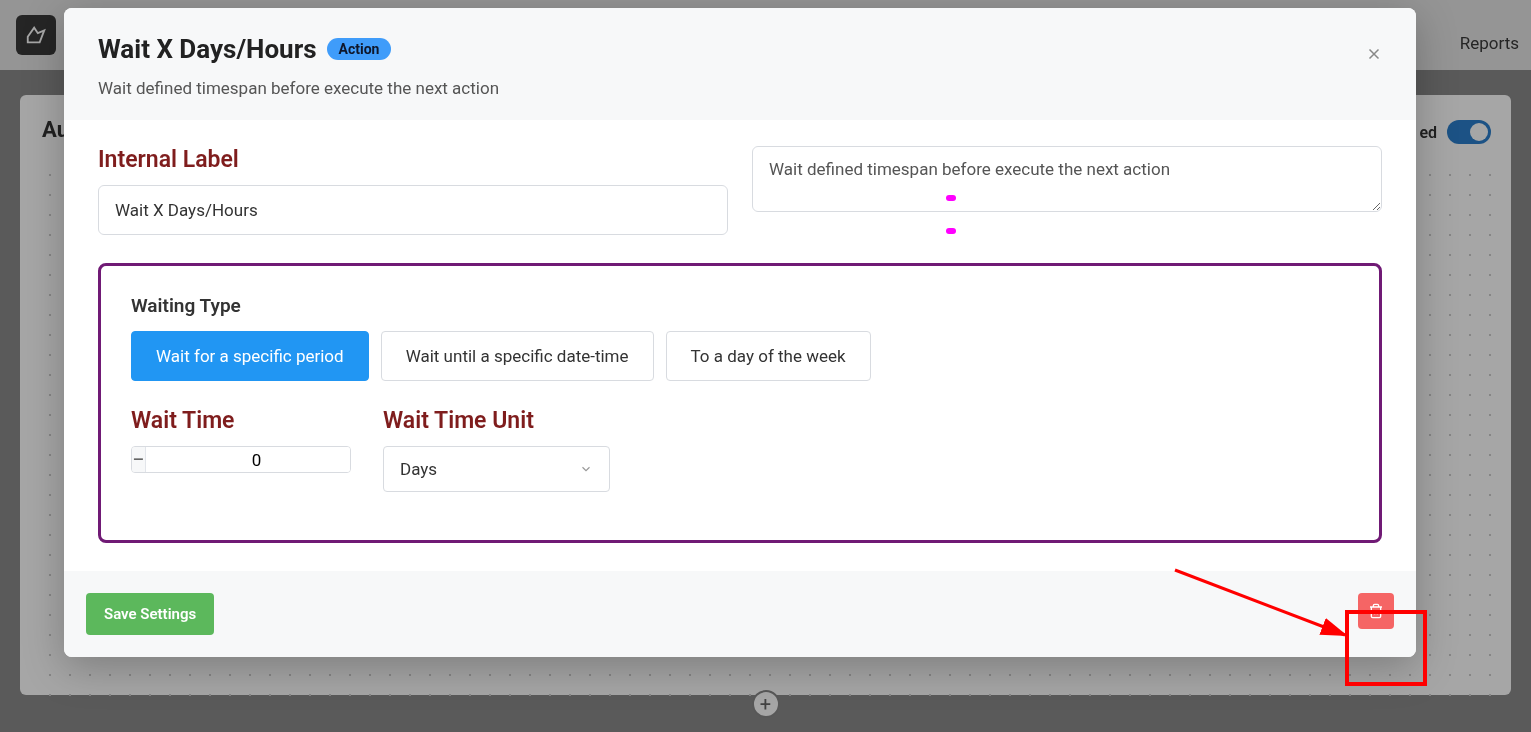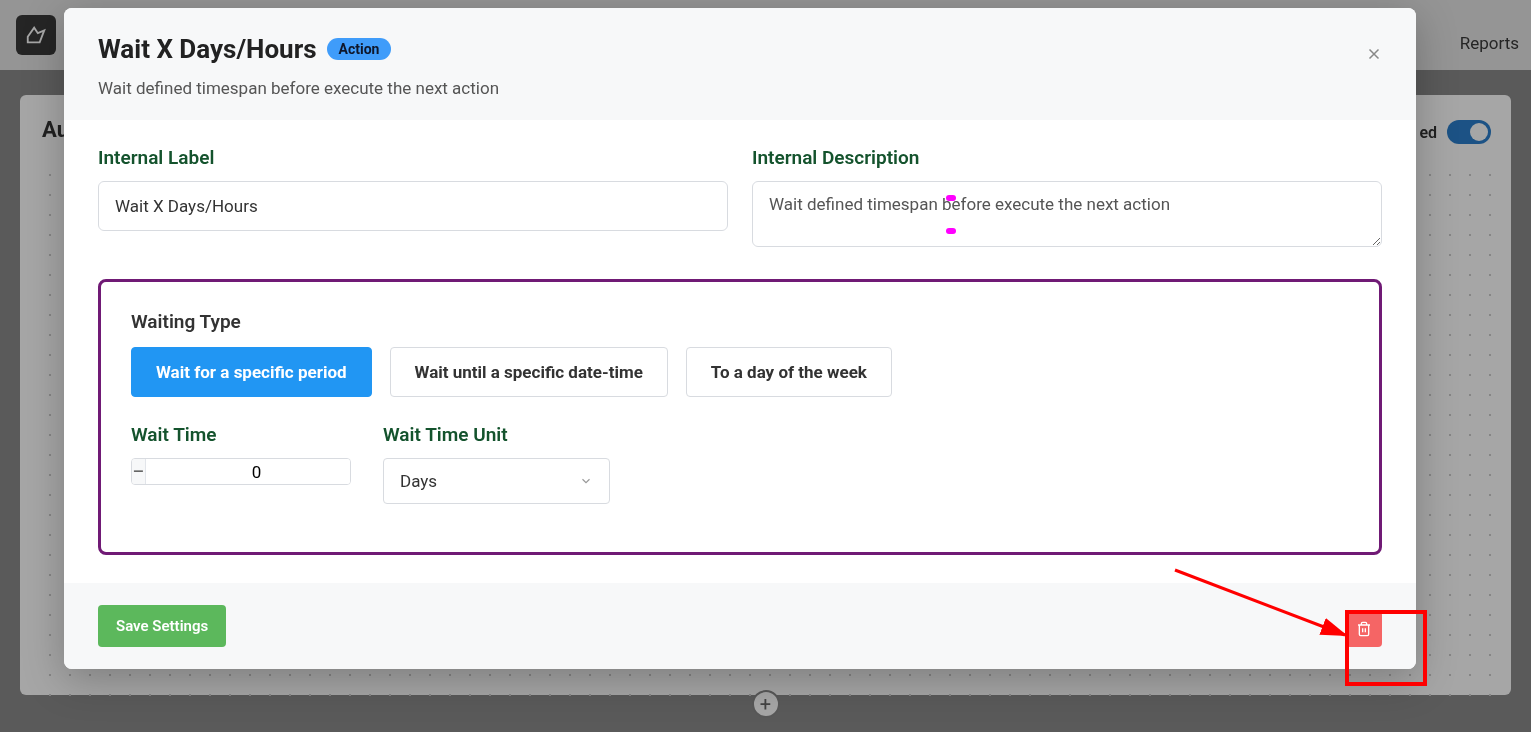--- a/index.html
+++ b/index.html
@@ -23,40 +23,40 @@
 .modal-head{background:#f7f8f9;padding:26px 34px 22px}
 .title-row{display:flex;align-items:center;gap:10px}
 .modal-title{font-size:26px;font-weight:700;color:#222}
 .badge{background:#3f9cfa;color:#0f172a;font-size:14px;font-weight:700;padding:3px 12px;border-radius:14px}
 .modal-sub{margin-top:14px;font-size:17px;color:#555}
 .close-x{position:absolute;top:32px;right:28px;width:28px;height:28px;display:flex;align-items:center;justify-content:center;cursor:pointer;color:#888}
 .close-x svg{width:18px;height:18px}
 .modal-body{padding:26px 34px 0}
 .row2{display:flex;gap:24px}
 .field{flex:1}
-.field-label{font-size:19px;font-weight:600;color:#14532d;margin-bottom:12px}
+.field-label{font-size:23px;font-weight:600;color:#7f1d1d;margin-bottom:12px}
 .text-input{width:100%;border:1px solid #d8dbe0;border-radius:6px;padding:14px 16px;font-size:17px;color:#333;outline:none}
 .textarea{width:100%;border:1px solid #d8dbe0;border-radius:6px;padding:12px 16px;font-size:17px;color:#555;min-height:66px;resize:both;outline:none}
 .marker{position:absolute;background:#f0f;border-radius:3px}
 .marker.a{width:10px;height:6px;left:946px;top:195px}
 .marker.b{width:10px;height:6px;left:946px;top:228px}
 .panel{margin-top:28px;border:3px solid #701a75;border-radius:8px;padding:28px 30px 48px}
 .panel-label{font-size:19px;font-weight:600;color:#333;margin-bottom:14px}
 .seg{display:flex;gap:0}
-.seg button{border:1px solid #d8dbe0;background:#fff;color:#333;font-size:17px;font-weight:700;padding:14px 24px;cursor:pointer;border-radius:4px;margin-right:18px}
+.seg button{border:1px solid #d8dbe0;background:#fff;color:#333;font-size:17px;font-weight:400;padding:14px 24px;cursor:pointer;border-radius:4px;margin-right:12px}
 .seg button.active{background:#2196f3;color:#fff;border-color:#2196f3}
 .row3{display:flex;gap:32px;margin-top:26px}
 .col{}
 .stepper{display:flex;border:1px solid #d8dbe0;border-radius:4px;overflow:hidden;width:220px}
 .stepper button{width:48px;background:#f7f8f9;border:none;font-size:22px;color:#666;cursor:pointer}
 .stepper input{flex:1;border:none;text-align:center;font-size:17px;outline:none;border-left:1px solid #e2e5ea;border-right:1px solid #e2e5ea}
 .select{position:relative;width:227px}
 .select-box{border:1px solid #d8dbe0;border-radius:4px;padding:12px 16px;font-size:17px;color:#333;display:flex;align-items:center;justify-content:space-between;cursor:pointer}
 .select-box svg{width:14px;height:14px;color:#999}
-.modal-foot{background:#f7f8f9;margin-top:28px;padding:22px 34px;display:flex;align-items:flex-end;justify-content:space-between}
+.modal-foot{background:#f7f8f9;margin-top:28px;padding:22px 22px;display:flex;align-items:flex-start;justify-content:space-between}
 .btn-save{background:#5cb85c;color:#fff;border:none;border-radius:4px;padding:12px 18px;font-size:15px;font-weight:600;cursor:pointer}
 .btn-del{background:#f56565;border:none;border-radius:4px;width:36px;height:36px;display:flex;align-items:center;justify-content:center;cursor:pointer}
 .btn-del svg{width:16px;height:16px;color:#fff}
 .annot-box{position:absolute;border:4px solid #f00;left:1345px;top:610px;width:82px;height:76px;pointer-events:none}
 .annot-arrow{position:absolute;left:1170px;top:565px;pointer-events:none}
 </style>
 </head>
 <body>
 
 <div class="bg-layer">
@@ -96,21 +96,20 @@
     </div>
   </div>
 
   <div class="modal-body">
     <div class="row2">
       <div class="field">
         <div class="field-label">Internal Label</div>
         <input class="text-input" value="Wait X Days/Hours" style="">
       </div>
       <div class="field">
-        <div class="field-label">Internal Description</div>
         <textarea class="textarea" id="desc-ta" style="">Wait defined timespan before execute the next action</textarea>
       </div>
     </div>
 
     <div class="panel">
       <div class="panel-label">Waiting Type</div>
       <div class="seg">
         <button class="active">Wait for a specific period</button>
         <button>Wait until a specific date-time</button>
         <button>To a day of the week</button>

